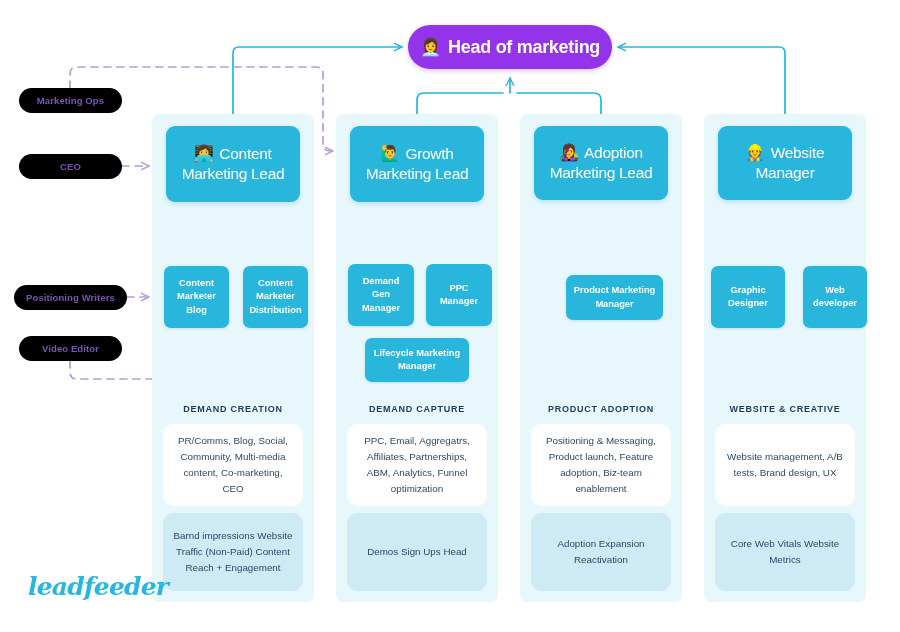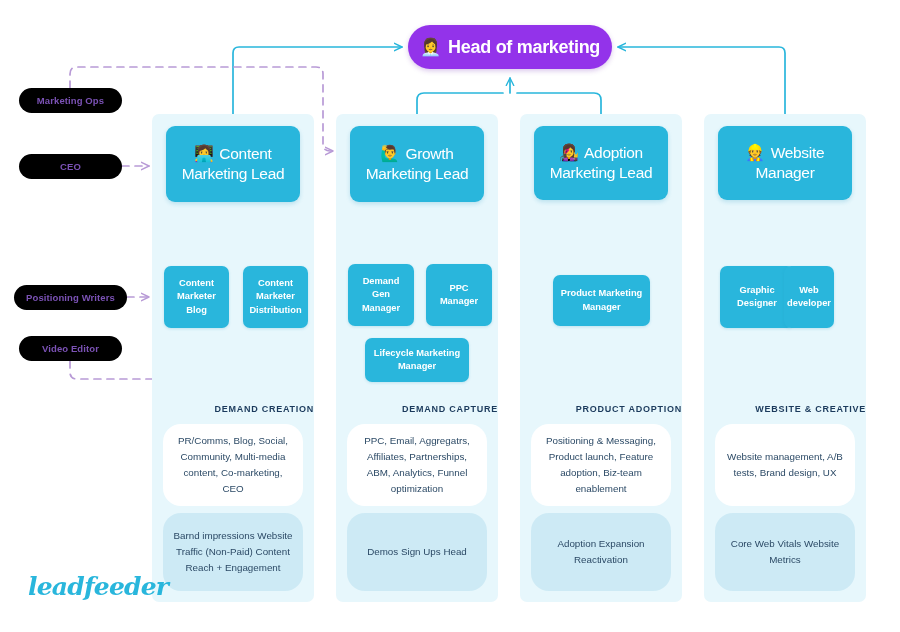--- a/index.html
+++ b/index.html
@@ -56,27 +56,27 @@
 
   .sub-box {
     position: absolute; background: #29b6dc; border-radius: 7px;
     display: flex; align-items: center; justify-content: center;
     text-align: center; color: #fff; font-size: 9.3px; font-weight: bold;
     line-height: 1.45; padding: 4px 5px;
     box-shadow: 0 1px 3px rgba(30,150,190,.2);
   }
 
   .sec-title {
-    position: absolute; left: 0; width: 162px; text-align: right;
+    position: absolute; left: 0; width: 162px; text-align: center;
     color: #1b3a5c; font-size: 9px; font-weight: bold; letter-spacing: .75px;
   }
 
   .card {
     position: absolute; left: 11px; width: 140px;
-    border-radius: 18px; display: flex; align-items: center; justify-content: center;
+    border-radius: 11px; display: flex; align-items: center; justify-content: center;
     text-align: center; color: #2c4a66; font-size: 9.8px; line-height: 1.65; padding: 8px 9px;
   }
   .card.white { background: #ffffff; }
   .card.tint  { background: #cdeaf5; }
 
   
   .logo {
     position: absolute; left: 28px; top: 572px;
     color: #29b6dc; font-size: 25px; font-weight: bold;
     font-style: italic; font-family: "DejaVu Serif", serif; letter-spacing: -.8px;
@@ -177,36 +177,36 @@
   </div>
 
   <div class="column" id="col-2">
     <div class="lead-box" style="top:12px;height:74px">
       <div class="r1">
         <span class="emoji">👩‍🎤</span>
         <span class="t">Adoption</span>
       </div>
       <span class="t">Marketing Lead</span>
     </div>
-    <div class="sub-box" style="left:33px;top:161px;width:97px;height:51px">Product Marketing Manager</div>
+    <div class="sub-box" style="left:46px;top:161px;width:97px;height:45px">Product Marketing Manager</div>
     <div class="sec-title" style="top:290px">PRODUCT ADOPTION</div>
     <div class="card white" style="top:310px;height:82px">Positioning &amp; Messaging, Product launch, Feature adoption, Biz-team enablement</div>
     <div class="card tint" style="top:399px;height:78px">Adoption Expansion Reactivation</div>
   </div>
 
   <div class="column" id="col-3">
     <div class="lead-box" style="top:12px;height:74px">
       <div class="r1">
         <span class="emoji">👷</span>
         <span class="t">Website</span>
       </div>
       <span class="t">Manager</span>
     </div>
-    <div class="sub-box" style="left:16px;top:152px;width:74px;height:62px">Graphic Designer</div>
-    <div class="sub-box" style="left:80px;top:152px;width:50px;height:62px">Web developer</div>
+    <div class="sub-box" style="left:7px;top:152px;width:74px;height:62px">Graphic Designer</div>
+    <div class="sub-box" style="left:99px;top:152px;width:64px;height:62px">Web developer</div>
     <div class="sec-title" style="top:290px">WEBSITE &amp; CREATIVE</div>
     <div class="card white" style="top:310px;height:82px">Website management, A/B tests, Brand design, UX</div>
     <div class="card tint" style="top:399px;height:78px">Core Web Vitals Website Metrics</div>
   </div>
 
   <div class="logo">leadfeeder</div>
 
 </div>
 
 </body></html>

